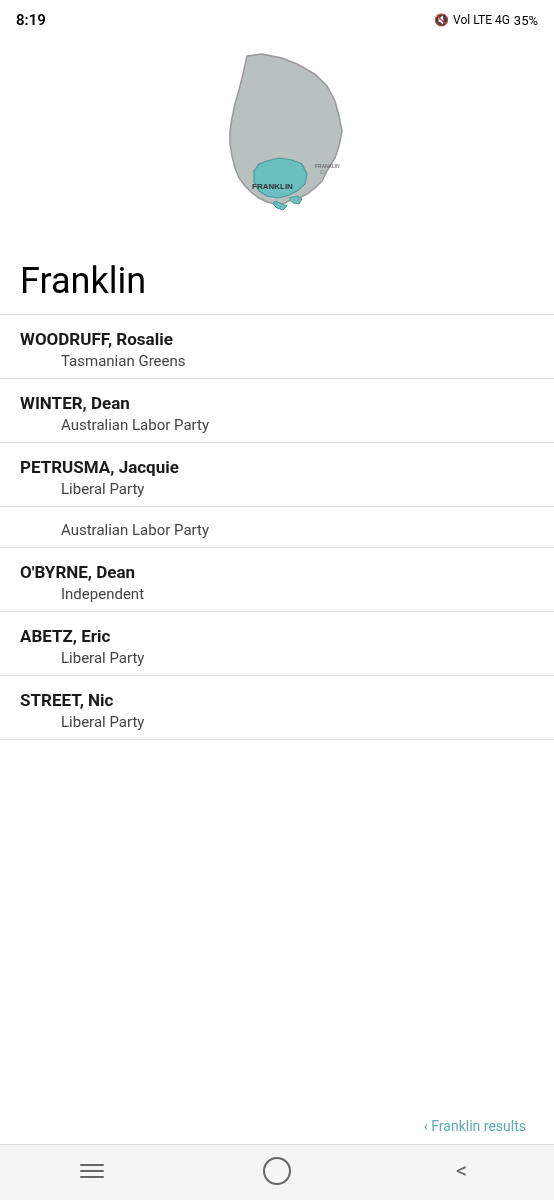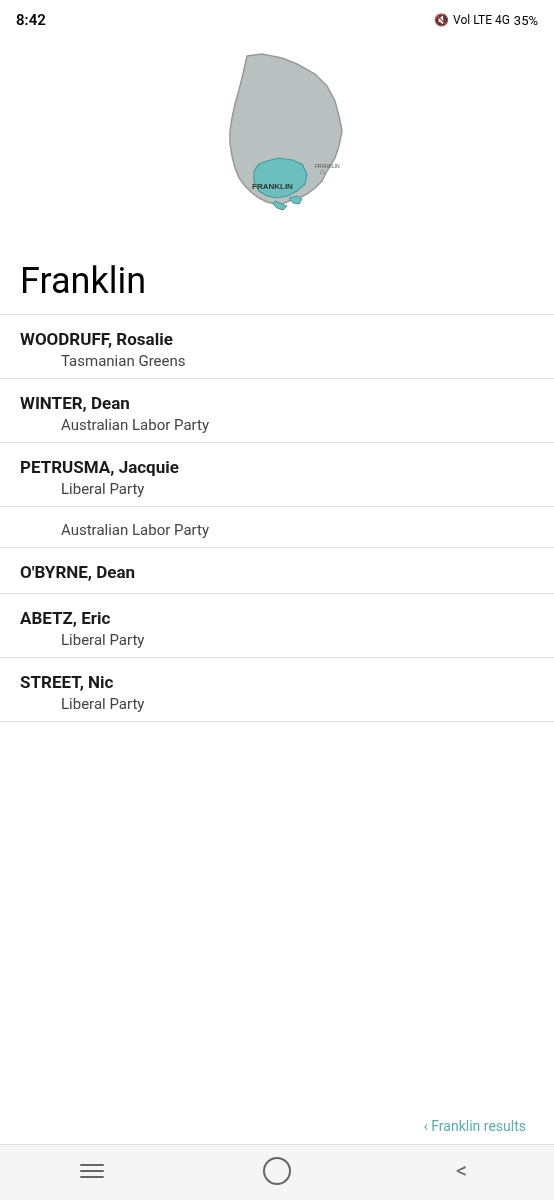--- a/index.html
+++ b/index.html
@@ -141,21 +141,21 @@
 
     .nav-arrow {
       font-size: 22px;
       color: #666;
     }
   </style>
 </head>
 <body>
 
 <div class="status-bar">
-  <span class="status-time">8:42</span>
+  <span class="status-time">8:19</span>
   <div class="status-icons">
     <span>🔇</span>
     <span style="font-size:12px;">Vol LTE 4G</span>
     <span class="battery-icon">35%</span>
   </div>
 </div>
 
 <div class="map-container">
   <svg class="tasmania-map" viewBox="0 0 220 200" xmlns="http://www.w3.org/2000/svg">
 
@@ -244,20 +244,21 @@
     <div class="candidate-name">PETRUSMA, Jacquie</div>
     <div class="candidate-party">Liberal Party</div>
   </div>
 
   <div class="candidate-item">
     <div class="candidate-party">Australian Labor Party</div>
   </div>
 
   <div class="candidate-item">
     <div class="candidate-name">O'BYRNE, Dean</div>
+    <div class="candidate-party">Independent</div>
   </div>
 
   <div class="candidate-item">
     <div class="candidate-name">ABETZ, Eric</div>
     <div class="candidate-party">Liberal Party</div>
   </div>
 
   <div class="candidate-item">
     <div class="candidate-name">STREET, Nic</div>
     <div class="candidate-party">Liberal Party</div>

